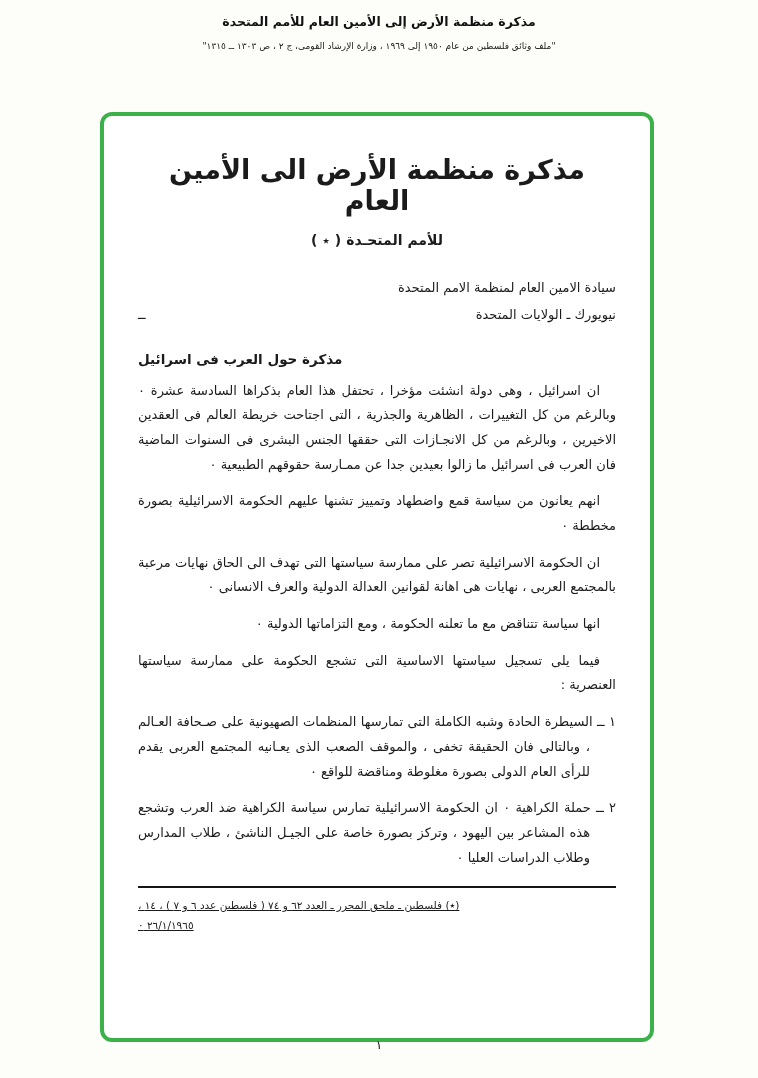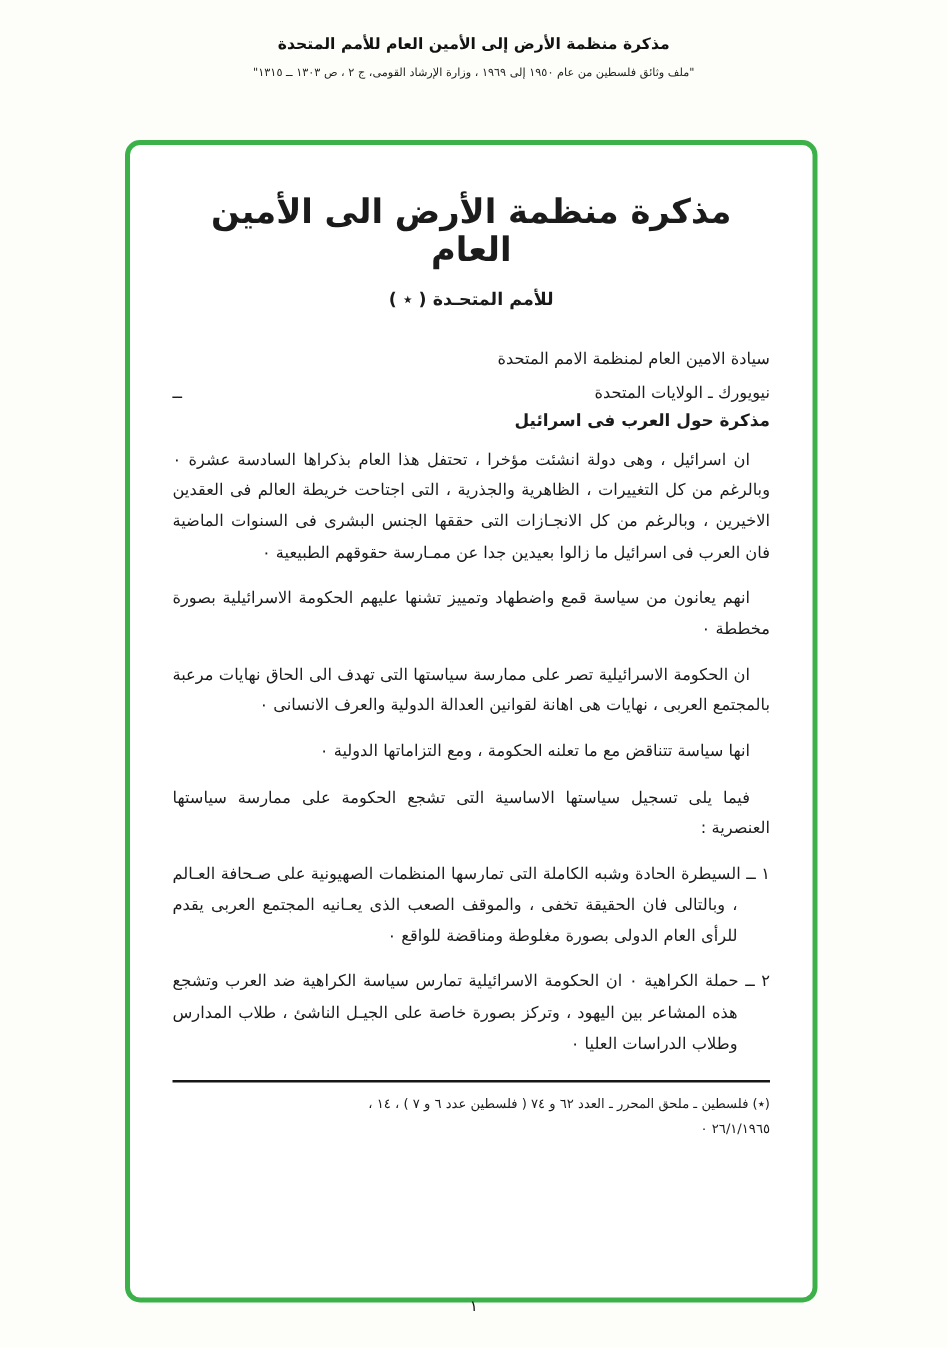--- a/index.html
+++ b/index.html
@@ -12,21 +12,21 @@
     position: relative;
     background: #fdfdfa;
     font-family: "DejaVu Sans", sans-serif;
     color: #1b1b1b;
     overflow: hidden;
   }
 
   
   .page-header {
     position: absolute;
-    top: 27px;
+    top: 14px;
     left: 0;
     width: 100%;
     text-align: center;
     direction: rtl;
   }
   .page-header .hdr-title {
     font-size: 12.5px;
     font-weight: bold;
     color: #111;
   }
@@ -82,23 +82,24 @@
   .salutation .sal-line2 {
     display: flex;
     justify-content: space-between;
     align-items: baseline;
   }
   .salutation .sal-line2 .city {
     padding-left: 60px;
   }
 
   .section-heading {
-    text-align: right;
+    text-align: left;
     font-size: 13.5px;
     font-weight: bold;
+    margin-top: 22px;
   }
 
   .body-text {
     font-size: 13px;
     line-height: 1.9;
     text-align: justify;
   }
   .paragraph {
     margin: 12px 0 0 0;
     text-indent: 16px;
@@ -120,21 +121,22 @@
   .footnote-separator {
     margin-top: 16px;
     border: none;
     border-top: 2px solid #161616;
     width: 100%;
   }
   .footnote {
     font-size: 10.5px;
     line-height: 1.9;
     margin-top: 4px;
-    text-align: right;
+    text-align: left;
+    text-decoration: underline;
   }
 
   
   .page-footer {
     position: absolute;
     top: 1038px;
     left: 0;
     width: 100%;
     text-align: center;
     font-size: 12px;

